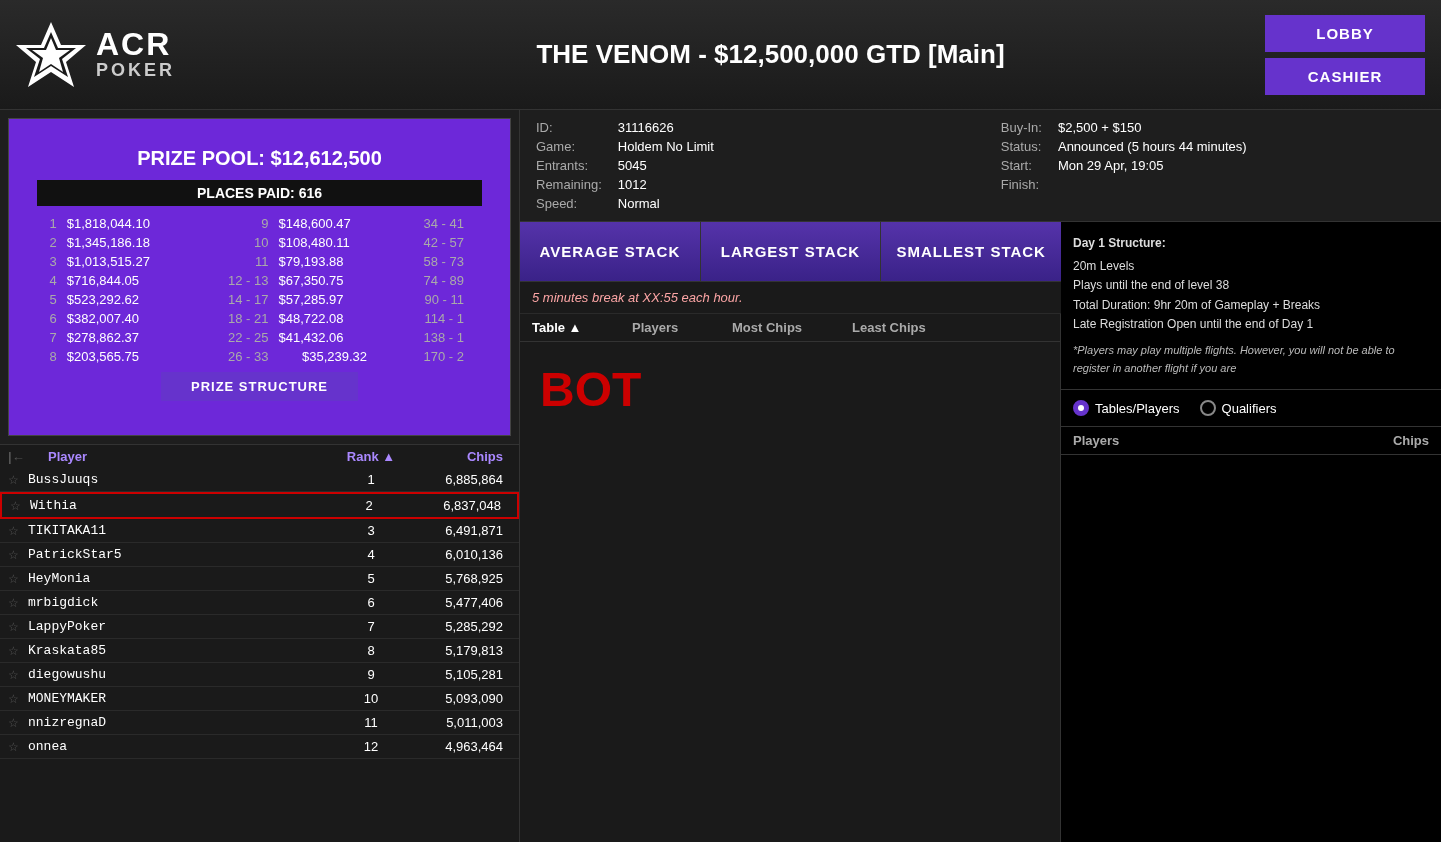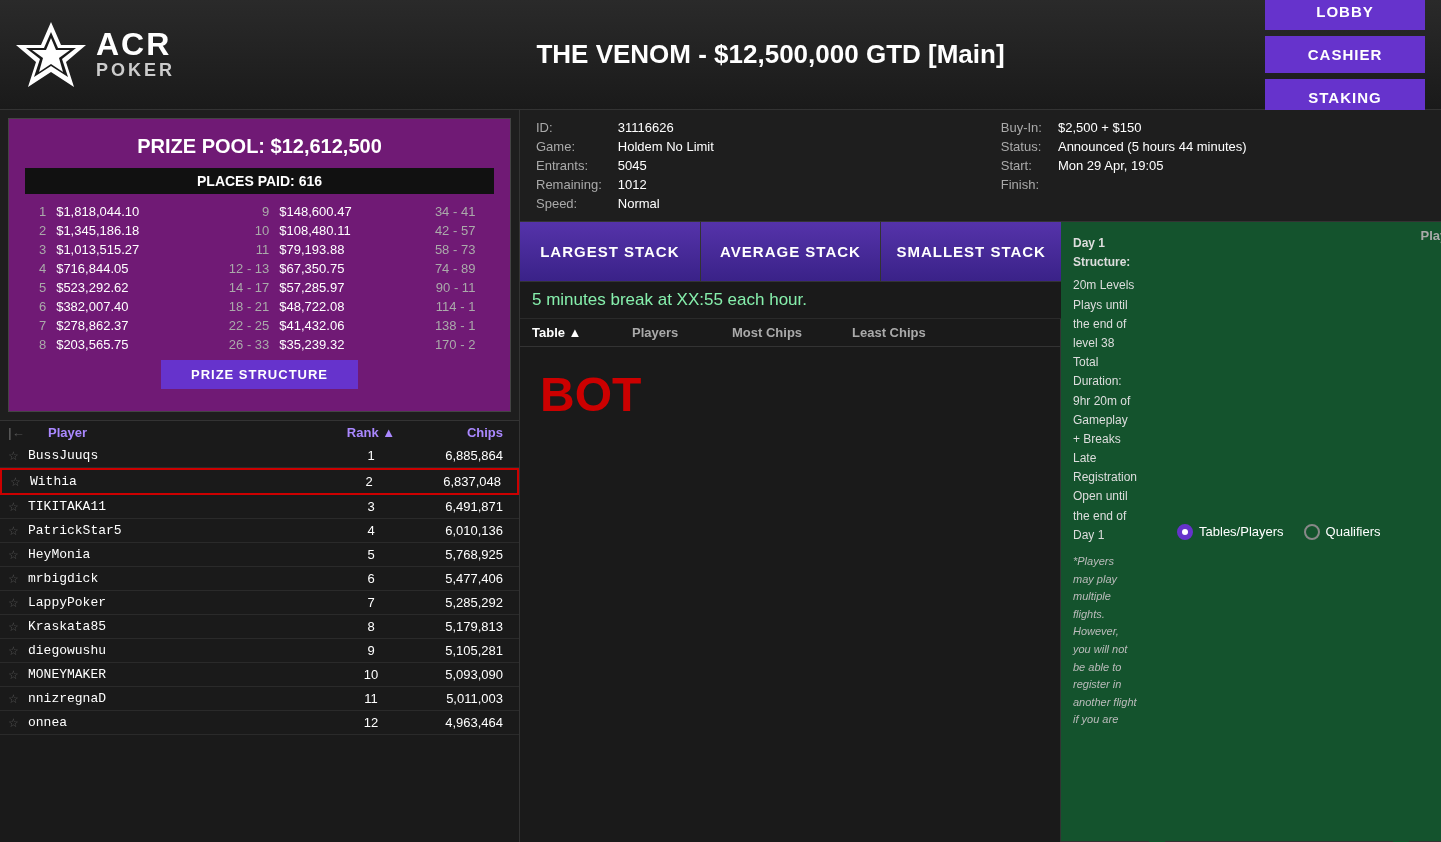--- a/index.html
+++ b/index.html
@@ -89,24 +89,24 @@
     
     .left-panel {
       width: 520px;
       display: flex;
       flex-direction: column;
       background: #1e1e1e;
       border-right: 1px solid #333;
     }
 
     .prize-pool-section {
-      background: #701a75;
+      background: #6d28d9;
       border: 1px solid #444;
       margin: 8px;
-      padding: 16px;
+      padding: 28px;
     }
     .prize-pool-title {
       text-align: center;
       font-size: 20px;
       font-weight: 700;
       color: #fff;
       margin-bottom: 10px;
     }
     .places-paid-bar {
       background: #111;
@@ -231,24 +231,25 @@
       font-weight: 700;
       letter-spacing: 1px;
       cursor: pointer;
       border-right: 1px solid #333;
     }
     .stack-btn:last-child { border-right: none; }
 
     
     .break-notice {
       padding: 8px 12px;
-      font-size: 17px;
-      color: #86efac;
+      font-size: 13px;
+      color: #fca5a5;
       background: #1a1a1a;
       border-bottom: 1px solid #2a2a2a;
+      font-style: italic;
     }
 
     
     .tables-section {
       flex: 1;
       display: flex;
       flex-direction: column;
       border-right: 1px solid #333;
     }
     .tables-header {
@@ -270,24 +271,23 @@
     .bot-text {
       padding: 20px;
       font-size: 48px;
       font-weight: 900;
       color: #cc0000;
     }
 
     
     .info-side {
       width: 380px;
-      background: #14532d;
-      display: flex;
-      flex-direction: row;
-      gap: 16px;
+      background: #000000;
+      display: flex;
+      flex-direction: column;
     }
     .day1-structure {
       padding: 12px;
       font-size: 12px;
       color: #ddd;
       line-height: 1.6;
       border-bottom: 1px solid #333;
     }
     .day1-structure .title { font-weight: 700; margin-bottom: 4px; }
     .day1-structure .italic { font-style: italic; font-size: 11px; color: #bbb; margin-top: 8px; }
@@ -356,21 +356,20 @@
     </div>
   </div>
 
   <div class="title-area">
     <span class="tournament-title">THE VENOM - $12,500,000 GTD [Main]</span>
   </div>
 
   <div class="action-buttons">
     <button class="action-btn">LOBBY</button>
     <button class="action-btn">CASHIER</button>
-    <button class="action-btn">STAKING</button>
   </div>
 </div>
 
 <div class="main-content">
 
   <div class="left-panel">
 
     <div class="prize-pool-section">
       <div class="prize-pool-title">PRIZE POOL: $12,612,500</div>
       <div class="places-paid-bar">PLACES PAID: 616</div>
@@ -429,21 +428,21 @@
       <td style="color:#fff;">$278,862.37</td>
       <td style="text-align:right;color:#aaa;padding-right:6px;">22 - 25</td>
       <td style="color:#fff;">$41,432.06</td>
       <td style="color:#aaa;padding-right:6px;">138 - 1</td>
       <td style="color:#fff;"></td>
     </tr>
             <tr>
       <td style="text-align:right;color:#aaa;padding-right:6px;">8</td>
       <td style="color:#fff;">$203,565.75</td>
       <td style="text-align:right;color:#aaa;padding-right:6px;">26 - 33</td>
-      <td style="color:#fff;">$35,239.32</td>
+      <td style="color:#fff;text-align:center;">$35,239.32</td>
       <td style="color:#aaa;padding-right:6px;">170 - 2</td>
       <td style="color:#fff;"></td>
     </tr>
           </tbody>
       </table>
       <button class="prize-structure-btn">PRIZE STRUCTURE</button>
     </div>
 
     <div class="player-list-header">
       <span style="width:20px; color:#555;">|←</span>
@@ -554,22 +553,22 @@
       <span class="info-label">Speed:</span>
       <span class="info-value">Normal</span>
       <span></span>
         <span></span>
     </div>
 
     <div style="display:flex; flex:1; overflow:hidden;">
 
       <div style="flex:1; display:flex; flex-direction:column; overflow:hidden;">
         <div class="stack-section">
+          <button class="stack-btn">AVERAGE STACK</button>
           <button class="stack-btn">LARGEST STACK</button>
-          <button class="stack-btn">AVERAGE STACK</button>
           <button class="stack-btn">SMALLEST STACK</button>
         </div>
 
         <div class="break-notice">5 minutes break at XX:55 each hour.</div>
 
         <div class="tables-section">
           <div class="tables-header">
             <span class="th-table">Table ▲</span>
             <span class="th-players">Players</span>
             <span class="th-most">Most Chips</span>

